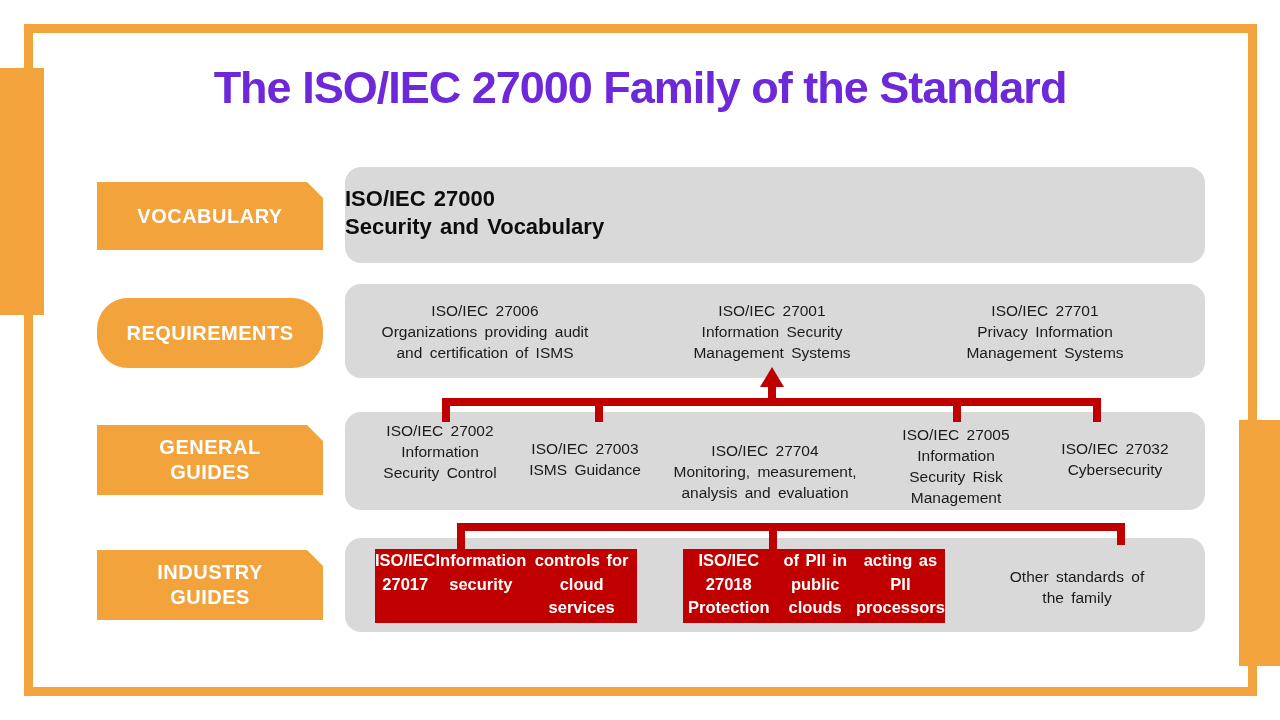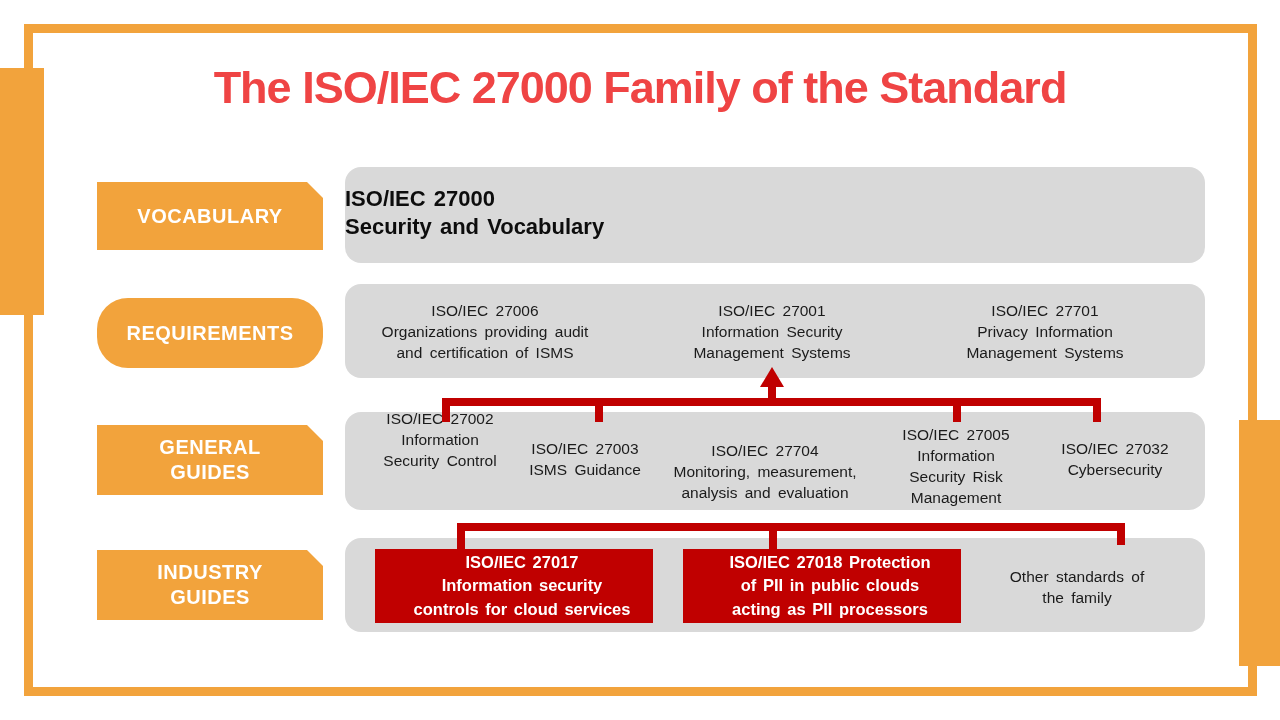--- a/index.html
+++ b/index.html
@@ -16,21 +16,21 @@
   .abs{position:absolute;}
   .frame-border{
     left:24px;top:24px;width:1233px;height:672px;
     border:9px solid var(--orange);box-sizing:border-box;background:transparent;
   }
   .accent{background:var(--orange);}
   .accent-left{left:0;top:68px;width:44px;height:247px;}
   .accent-right{left:1239px;top:420px;width:41px;height:246px;}
   .title{
     left:0;top:62px;width:100%;text-align:center;
-    font-size:45px;font-weight:bold;color:#ef4444;letter-spacing:-1px;
+    font-size:45px;font-weight:bold;color:#6d28d9;letter-spacing:-1px;
   }
   .label-box{
     left:97px;width:226px;background:var(--orange);color:#ffffff;
     font-weight:bold;font-size:20px;line-height:25px;letter-spacing:.5px;
     display:flex;flex-direction:column;align-items:center;justify-content:center;
     text-align:center;
     clip-path:polygon(0 0, calc(100% - 16px) 0, 100% 16px, 100% 100%, 0 100%);
   }
   .lb-vocab{top:182px;height:68px;}
   .lb-req{top:298px;height:70px;border-radius:31px;}
@@ -45,21 +45,21 @@
     left:345px;width:860px;top:185px;text-align:left;
     font-size:22px;font-weight:bold;line-height:28px;color:#0d0d0d;word-spacing:2px;
   }
   .col{
     position:absolute;text-align:center;font-size:15.5px;line-height:21px;
     color:var(--ink);word-spacing:3px;
   }
   .red-box{
     background:var(--red);color:#ffffff;font-weight:bold;font-size:16.5px;
     line-height:23.5px;text-align:center;word-spacing:2px;
-    display:flex;flex-direction:column;justify-content:center;padding-left:16px;
+    display:flex;flex-direction:row;justify-content:center;
   }
   .rb-1{left:375px;top:549px;width:262px;height:74px;}
   .rb-2{left:683px;top:549px;width:262px;height:74px;}
   .line-h{background:var(--red);height:8px;}
   .line-v{background:var(--red);width:8px;}
   .arrow-head{
     width:0;height:0;
     border-left:12px solid transparent;border-right:12px solid transparent;
     border-bottom:20px solid var(--red);
   }
@@ -109,21 +109,21 @@
     <div>ISO/IEC 27001</div>
     <div>Information Security</div>
     <div>Management Systems</div>
   </div>
   <div class="col" style="left:920px;top:300px;width:250px;">
     <div>ISO/IEC 27701</div>
     <div>Privacy Information</div>
     <div>Management Systems</div>
   </div>
 
-  <div class="col" style="left:340px;top:408px;width:200px;">
+  <div class="col" style="left:340px;top:420px;width:200px;">
     <div>ISO/IEC 27002</div>
     <div>Information</div>
     <div>Security Control</div>
   </div>
   <div class="col" style="left:485px;top:438px;width:200px;">
     <div>ISO/IEC 27003</div>
     <div>ISMS Guidance</div>
   </div>
   <div class="col" style="left:650px;top:424px;width:230px;margin-top:16px;">
     <div>ISO/IEC 27704</div>

